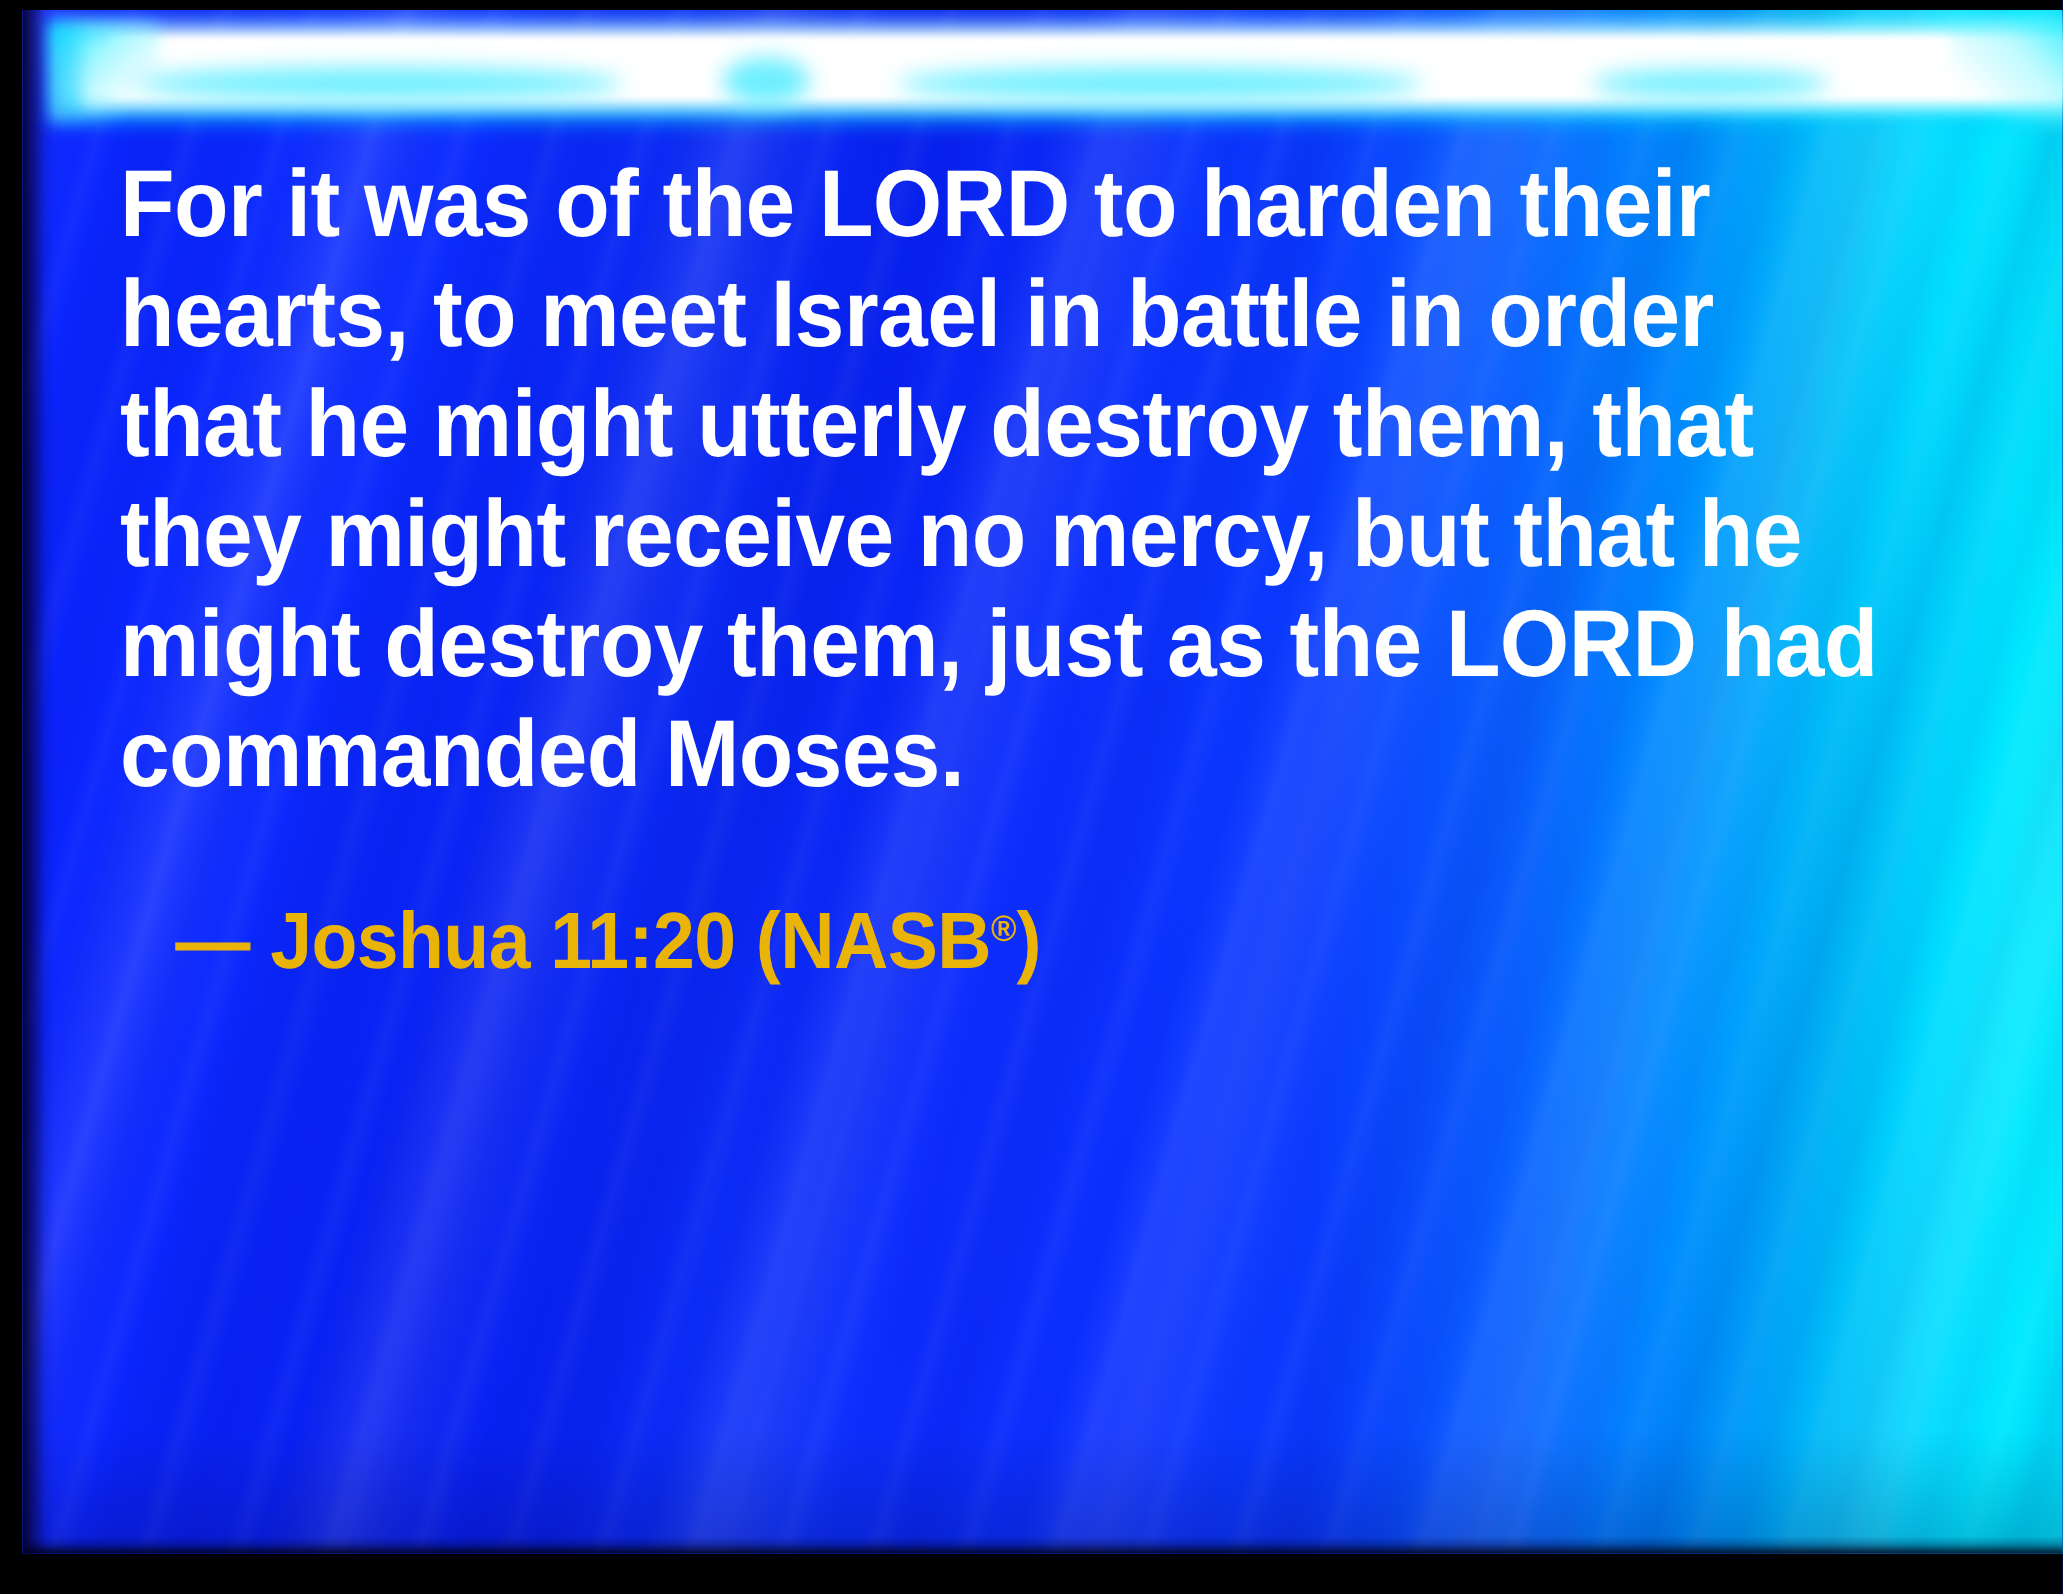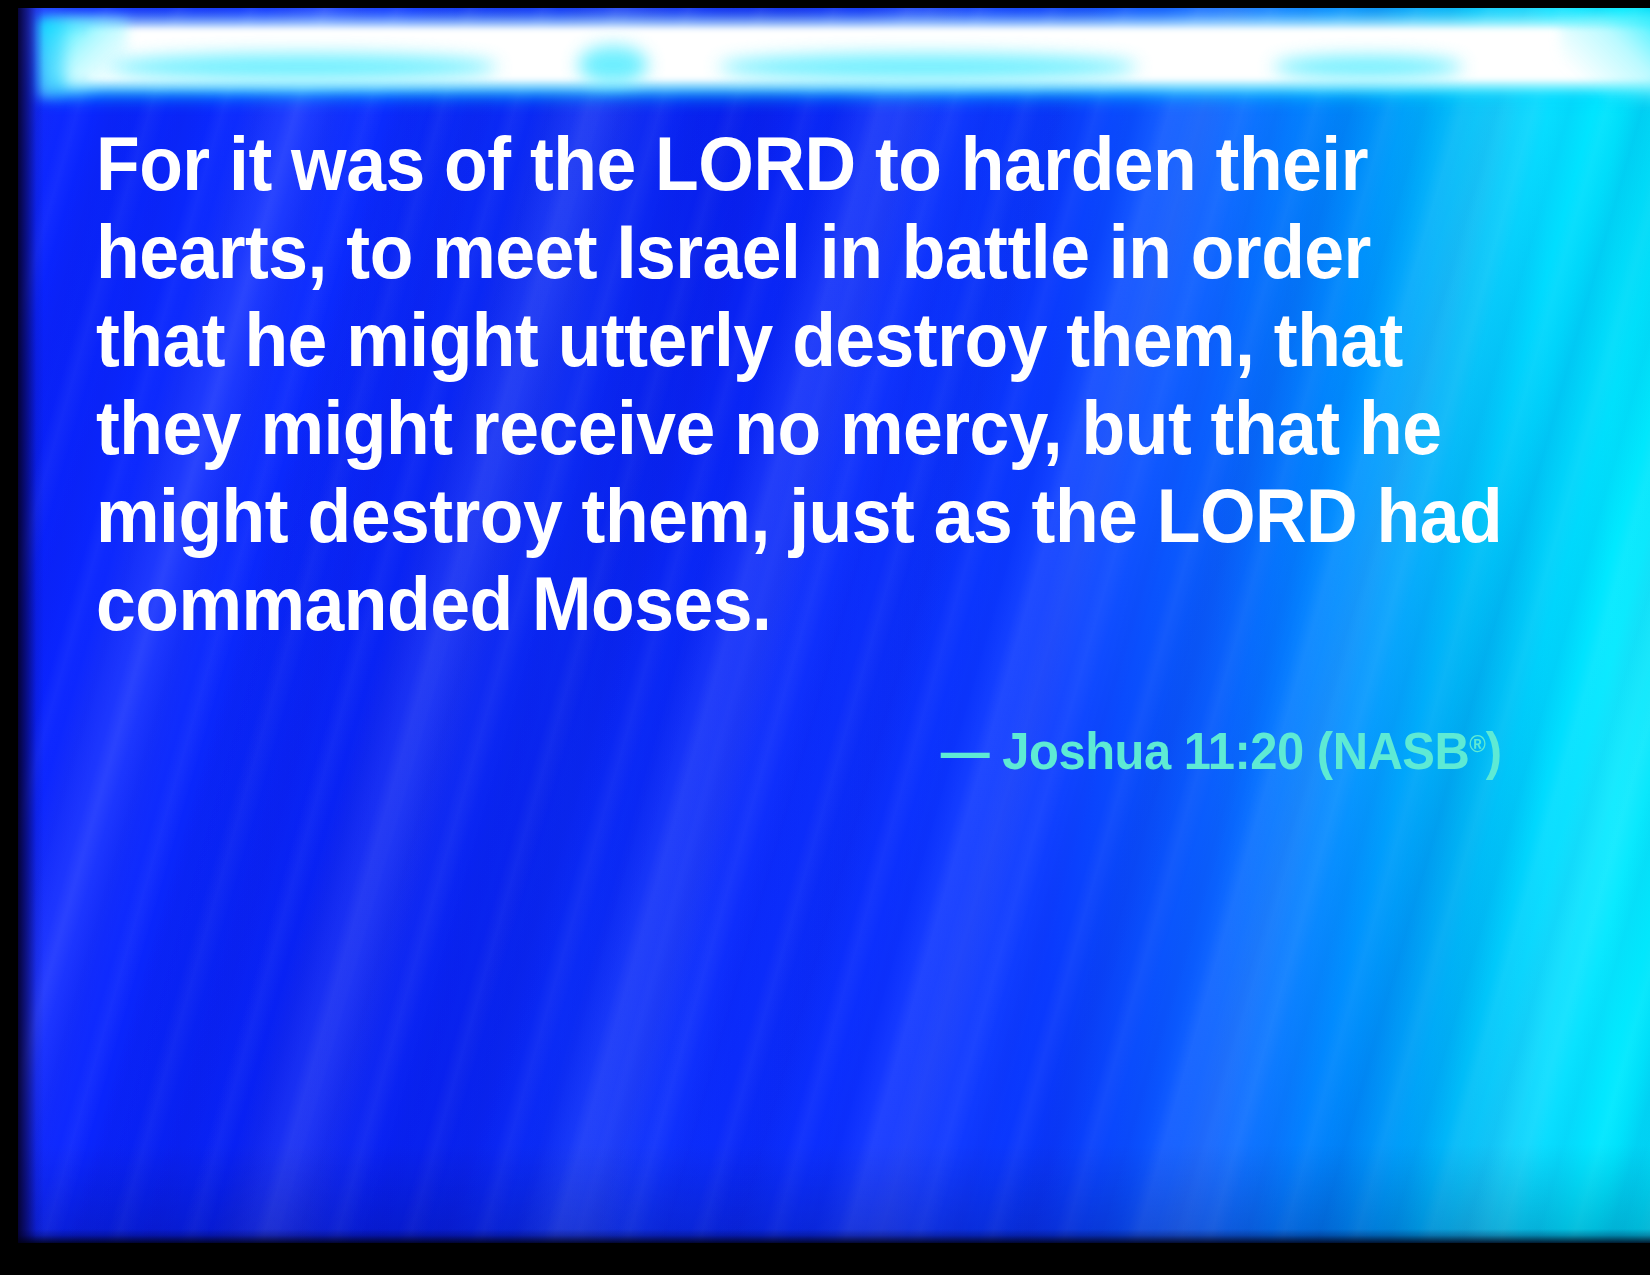--- a/index.html
+++ b/index.html
@@ -281,28 +281,27 @@
     font-size: 76px;
     line-height: 88px;
     letter-spacing: -0.5px;
     white-space: nowrap;
     text-rendering: optimizeLegibility;
     transform: scaleX(0.94);
     transform-origin: left center;
   }
 
   .attribution-line {
-    color: #5eead4;
+    color: #eab308;
     font-family: "Liberation Sans Narrow", "Liberation Sans", "DejaVu Sans", sans-serif;
     font-weight: bold;
-    font-size: 52px;
+    font-size: 64px;
     line-height: 88px;
     letter-spacing: -0.5px;
     white-space: nowrap;
-    text-align: right;
     padding-top: 52px;
     padding-right: 14px;
   }
 
   .attribution-inner {
     display: inline-block;
     transform: scaleX(0.94);
     transform-origin: right center;
   }
 

